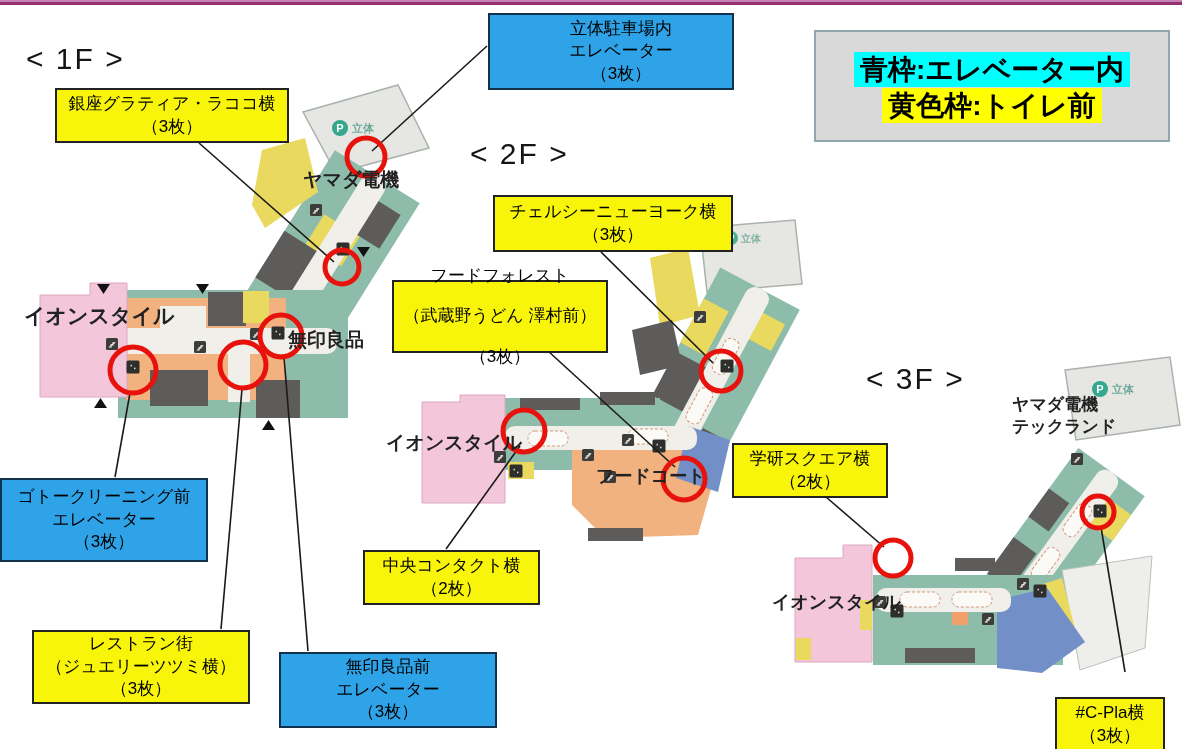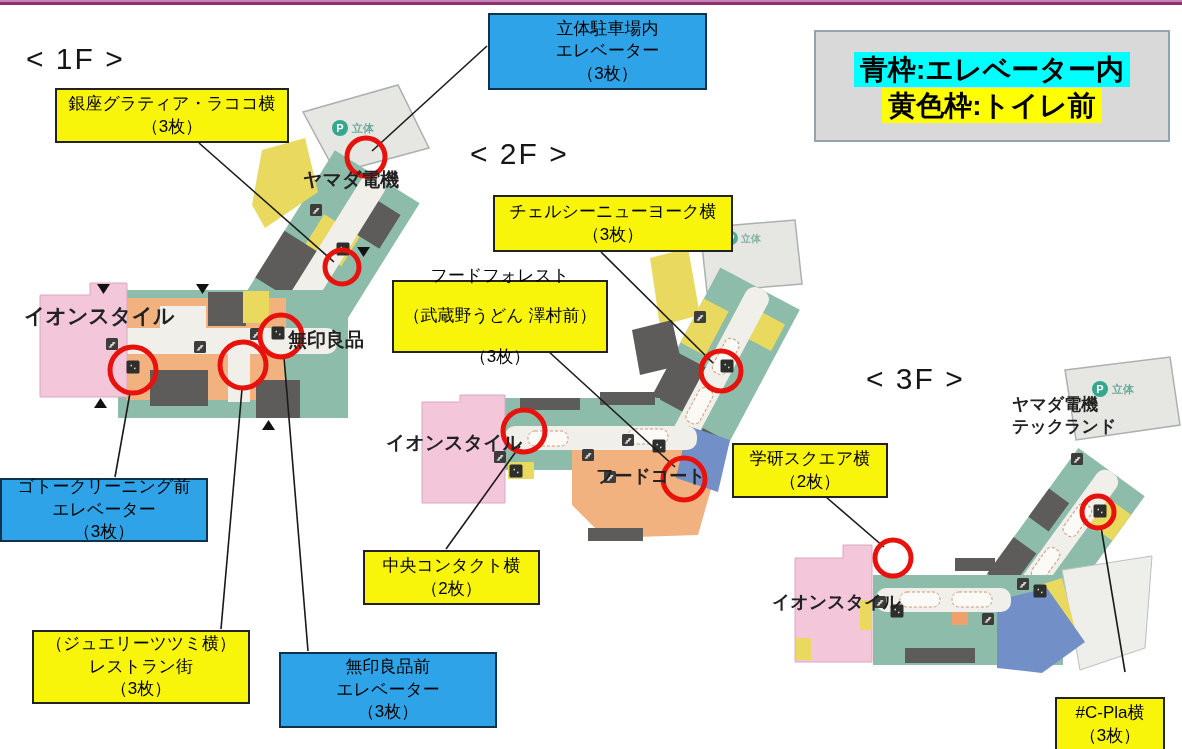--- a/index.html
+++ b/index.html
@@ -291,21 +291,21 @@
   <div class="map-label" style="left:303px;top:167px;font-size:19px;">ヤマダ電機</div>
   <div class="map-label" style="left:288px;top:327px;font-size:19px;">無印良品</div>
   <div class="map-label" style="left:386px;top:430px;font-size:19px;">イオンスタイル</div>
   <div class="map-label" style="left:596px;top:464px;font-size:18px;">フードコート</div>
   <div class="map-label" style="left:772px;top:590px;font-size:18px;">イオンスタイル</div>
   <div class="map-label" style="left:1012px;top:394px;font-size:17px;line-height:1.3;">
     <div>ヤマダ電機</div>
     <div>テックランド</div>
   </div>
 
-  <div class="callout blue" style="left:488px;top:13px;width:219px;height:77px;padding-left:20px;">
+  <div class="callout blue" style="left:488px;top:13px;width:246px;height:77px;padding-left:20px;">
     <div>立体駐車場内</div>
     <div>エレベーター</div>
     <div>（3枚）</div>
   </div>
 
   <div class="callout yellow" style="left:55px;top:88px;width:234px;height:55px;">
     <div>銀座グラティア・ラココ横</div>
     <div>（3枚）</div>
   </div>
 
@@ -313,39 +313,39 @@
     <div>チェルシーニューヨーク横</div>
     <div>（3枚）</div>
   </div>
 
   <div class="callout yellow" style="left:392px;top:280px;width:216px;height:73px;gap:18px;">
     <div>フードフォレスト</div>
     <div>（武蔵野うどん 澤村前）</div>
     <div>（3枚）</div>
   </div>
 
-  <div class="callout blue" style="left:0px;top:478px;width:208px;height:64px;">
+  <div class="callout blue" style="left:0px;top:478px;width:208px;height:84px;">
     <div>ゴトークリーニング前</div>
     <div>エレベーター</div>
     <div>（3枚）</div>
   </div>
 
   <div class="callout yellow" style="left:363px;top:550px;width:177px;height:55px;">
     <div>中央コンタクト横</div>
     <div>（2枚）</div>
   </div>
 
   <div class="callout yellow" style="left:732px;top:443px;width:156px;height:55px;">
     <div>学研スクエア横</div>
     <div>（2枚）</div>
   </div>
 
   <div class="callout yellow" style="left:32px;top:630px;width:218px;height:74px;">
+    <div>レストラン街</div>
     <div>（ジュエリーツツミ横）</div>
-    <div>レストラン街</div>
     <div>（3枚）</div>
   </div>
 
   <div class="callout blue" style="left:279px;top:652px;width:218px;height:76px;">
     <div>無印良品前</div>
     <div>エレベーター</div>
     <div>（3枚）</div>
   </div>
 
   <div class="callout yellow" style="left:1055px;top:673px;width:110px;height:55px;margin-top:24px;">

